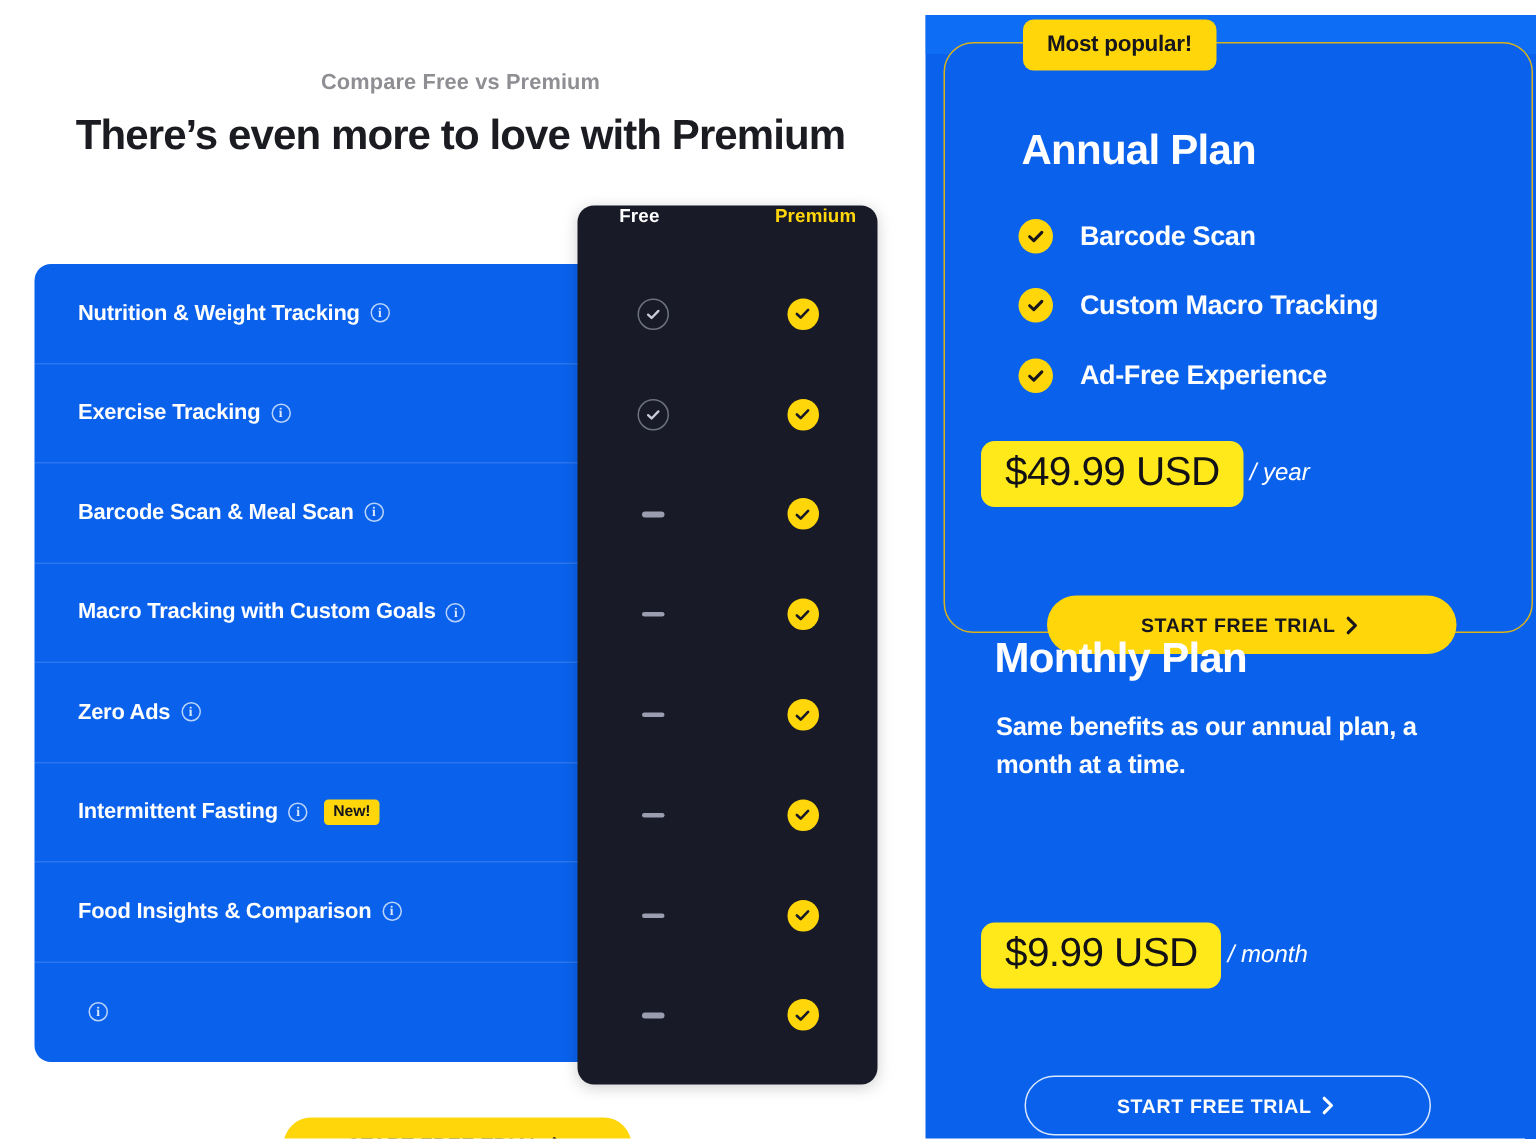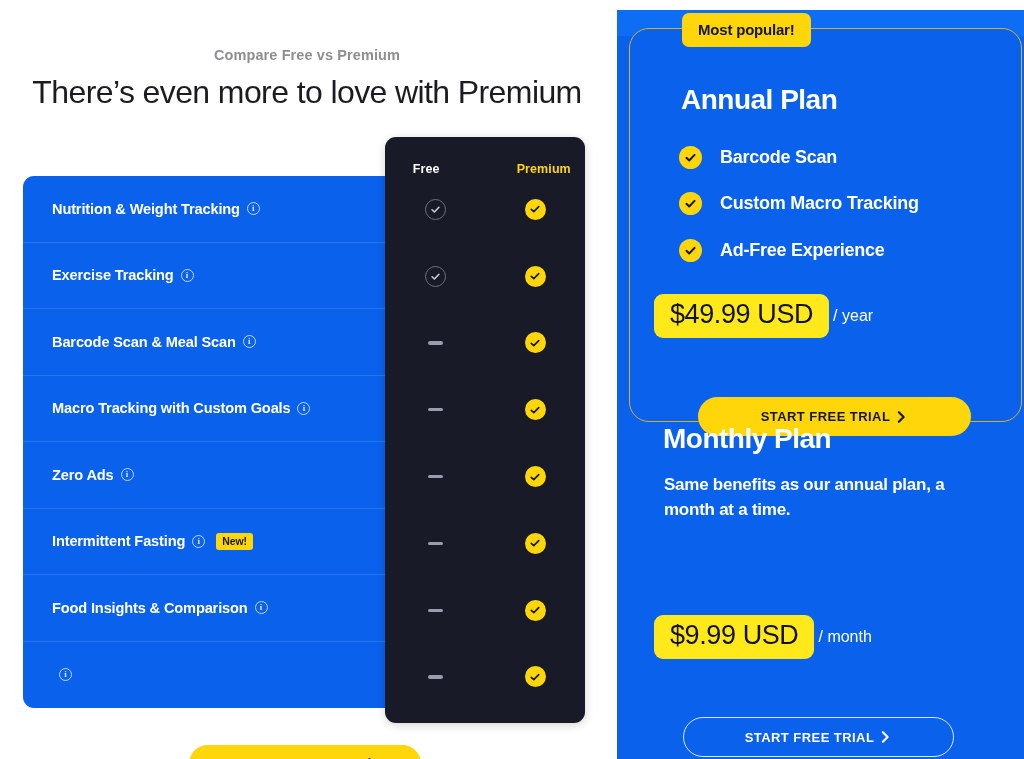--- a/index.html
+++ b/index.html
@@ -21,36 +21,36 @@
   }
   .eyebrow {
     position: absolute; top: 11px; left: 0; width: 614px;
     text-align: center;
     font-size: 14.5px; font-weight: 600; color: #8e8e93;
     letter-spacing: 0.1px;
   }
   .headline {
     position: absolute; top: 38px; left: 0; width: 614px;
     text-align: center;
-    font-size: 32px; font-weight: 400; color: #1b1b22;
+    font-size: 28px; font-weight: 700; color: #1b1b22;
     letter-spacing: -0.6px; white-space: nowrap;
   }
 
   
   .compare-card {
     position: absolute; left: 385px; top: 101px;
     width: 200px; height: 586px;
     background: #181a28;
     border-radius: 11px;
     z-index: 3;
     box-shadow: 0 2px 10px rgba(0,0,0,0.18);
   }
   .compare-head {
     position: absolute; top: 0; left: 0; width: 200px; height: 39px;
-    display: flex; align-items: flex-end; gap: 35px;
+    display: flex; align-items: flex-start; gap: 35px;
   }
   .compare-head .col {
     flex: 1; text-align: center;
     font-size: 12.5px; font-weight: 700; letter-spacing: 0.1px;
   }
   .col-free { color: #ffffff; }
   .col-premium { color: #ffd60a; }
 
   .compare-rows {
     position: absolute; top: 39px; left: 0; width: 200px;
@@ -191,21 +191,21 @@
   .price-hl {
     background: #ffe91b; color: #121216;
     font-size: 27px; font-weight: 400;
     padding: 5px 16px 8px; border-radius: 9px;
     letter-spacing: -0.4px; white-space: nowrap;
     position: relative; z-index: 2;
   }
   .price-period {
     font-size: 16px; color: #ffffff; font-weight: 400;
     margin-left: -18px; padding-left: 22px;
-    white-space: nowrap; z-index: 1;
+    white-space: nowrap; z-index: 1; font-style: italic;
   }
   .savings {
     position: absolute; left: 61px; top: 313px;
     font-size: 14.5px; font-weight: 700; color: #ffffff;
     letter-spacing: -0.1px; white-space: nowrap;
   }
   .annual-cta {
     position: absolute; left: 68px; top: 368px;
     width: 273px; height: 39px;
     background: #ffd60a; color: #16161c; border: none;

